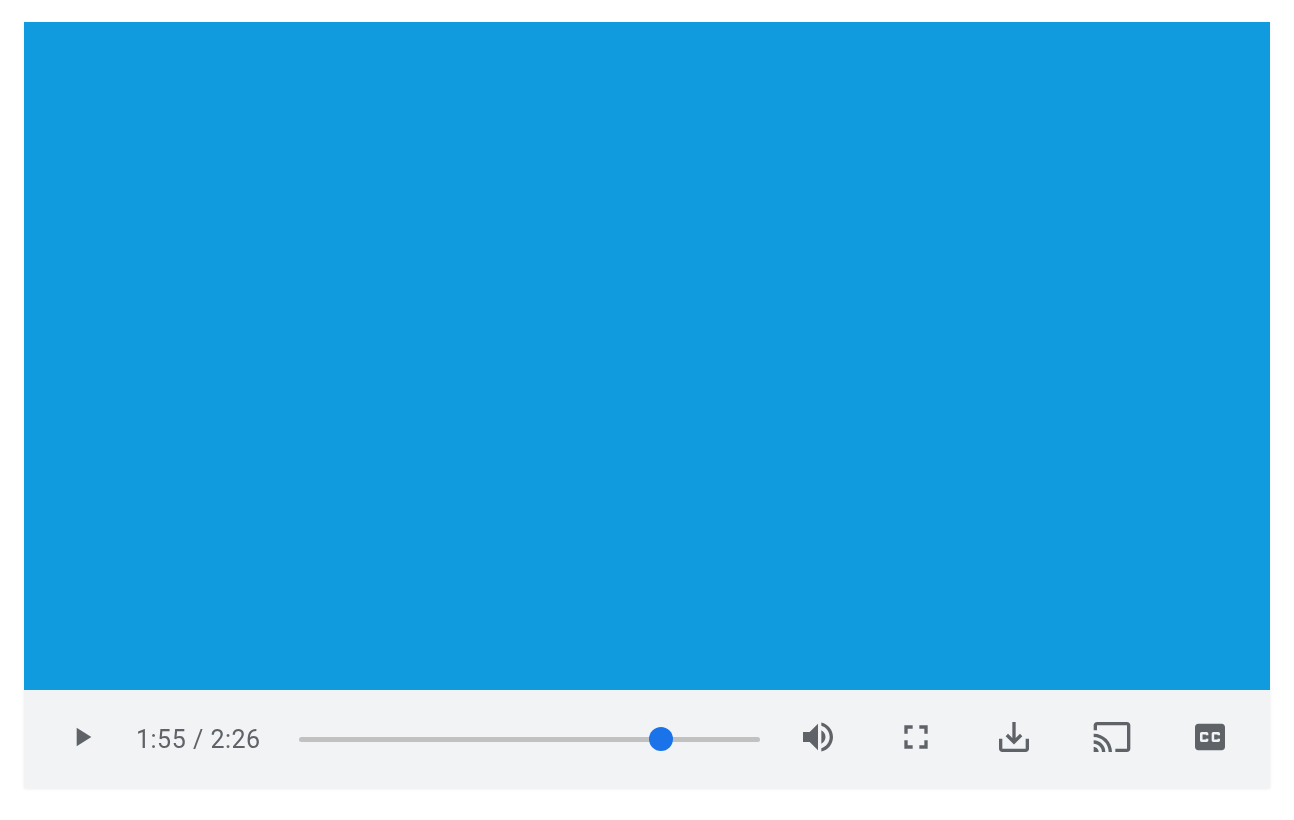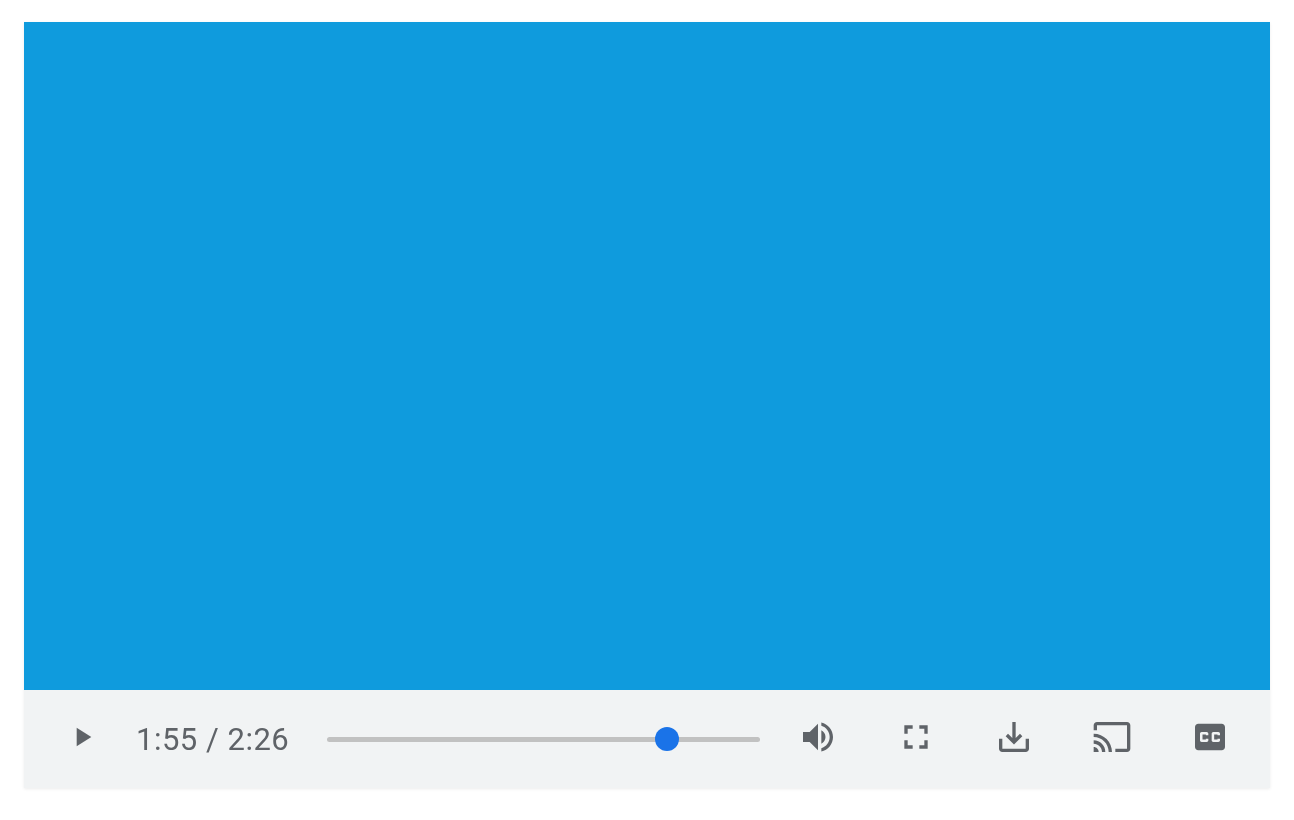--- a/index.html
+++ b/index.html
@@ -40,21 +40,21 @@
     .play-btn {
       width: 48px;
       height: 48px;
       margin-right: 30px;
     }
     .play-btn svg {
       width: 32px;
       height: 32px;
     }
     .time-display {
-      font-size: 31px;
+      font-size: 25px;
       color: var(--time-text-color);
       letter-spacing: 0.5px;
       white-space: nowrap;
     }
     .progress-wrap {
       flex: 1;
       display: flex;
       align-items: center;
       margin: 0 38px;
       position: relative;

